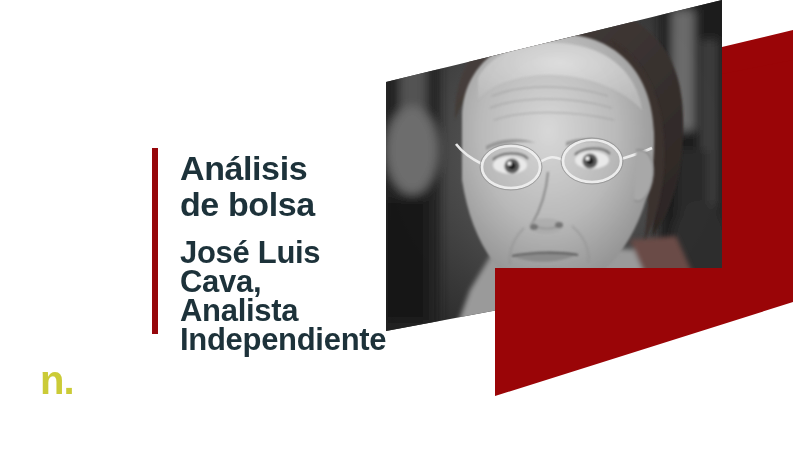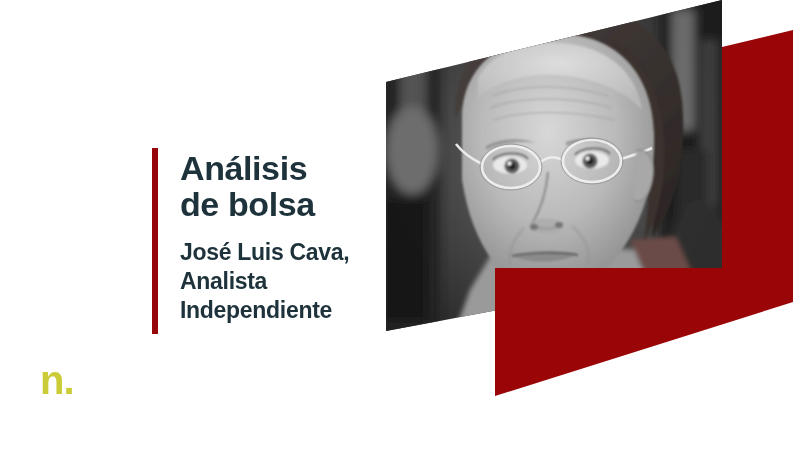--- a/index.html
+++ b/index.html
@@ -55,21 +55,21 @@
     font-size: 34px;
     line-height: 36px;
     font-weight: bold;
     letter-spacing: -0.4px;
     margin: 0;
     white-space: pre-line;
     padding-top: 2px;
   }
   #subhead {
     color: #1d323a;
-    font-size: 23px;
+    font-size: 31px;
     line-height: 29px;
     font-weight: bold;
     letter-spacing: -0.3px;
     margin: 0;
     padding-top: 16px;
     white-space: pre-line;
   }
 
   
   #logo {

